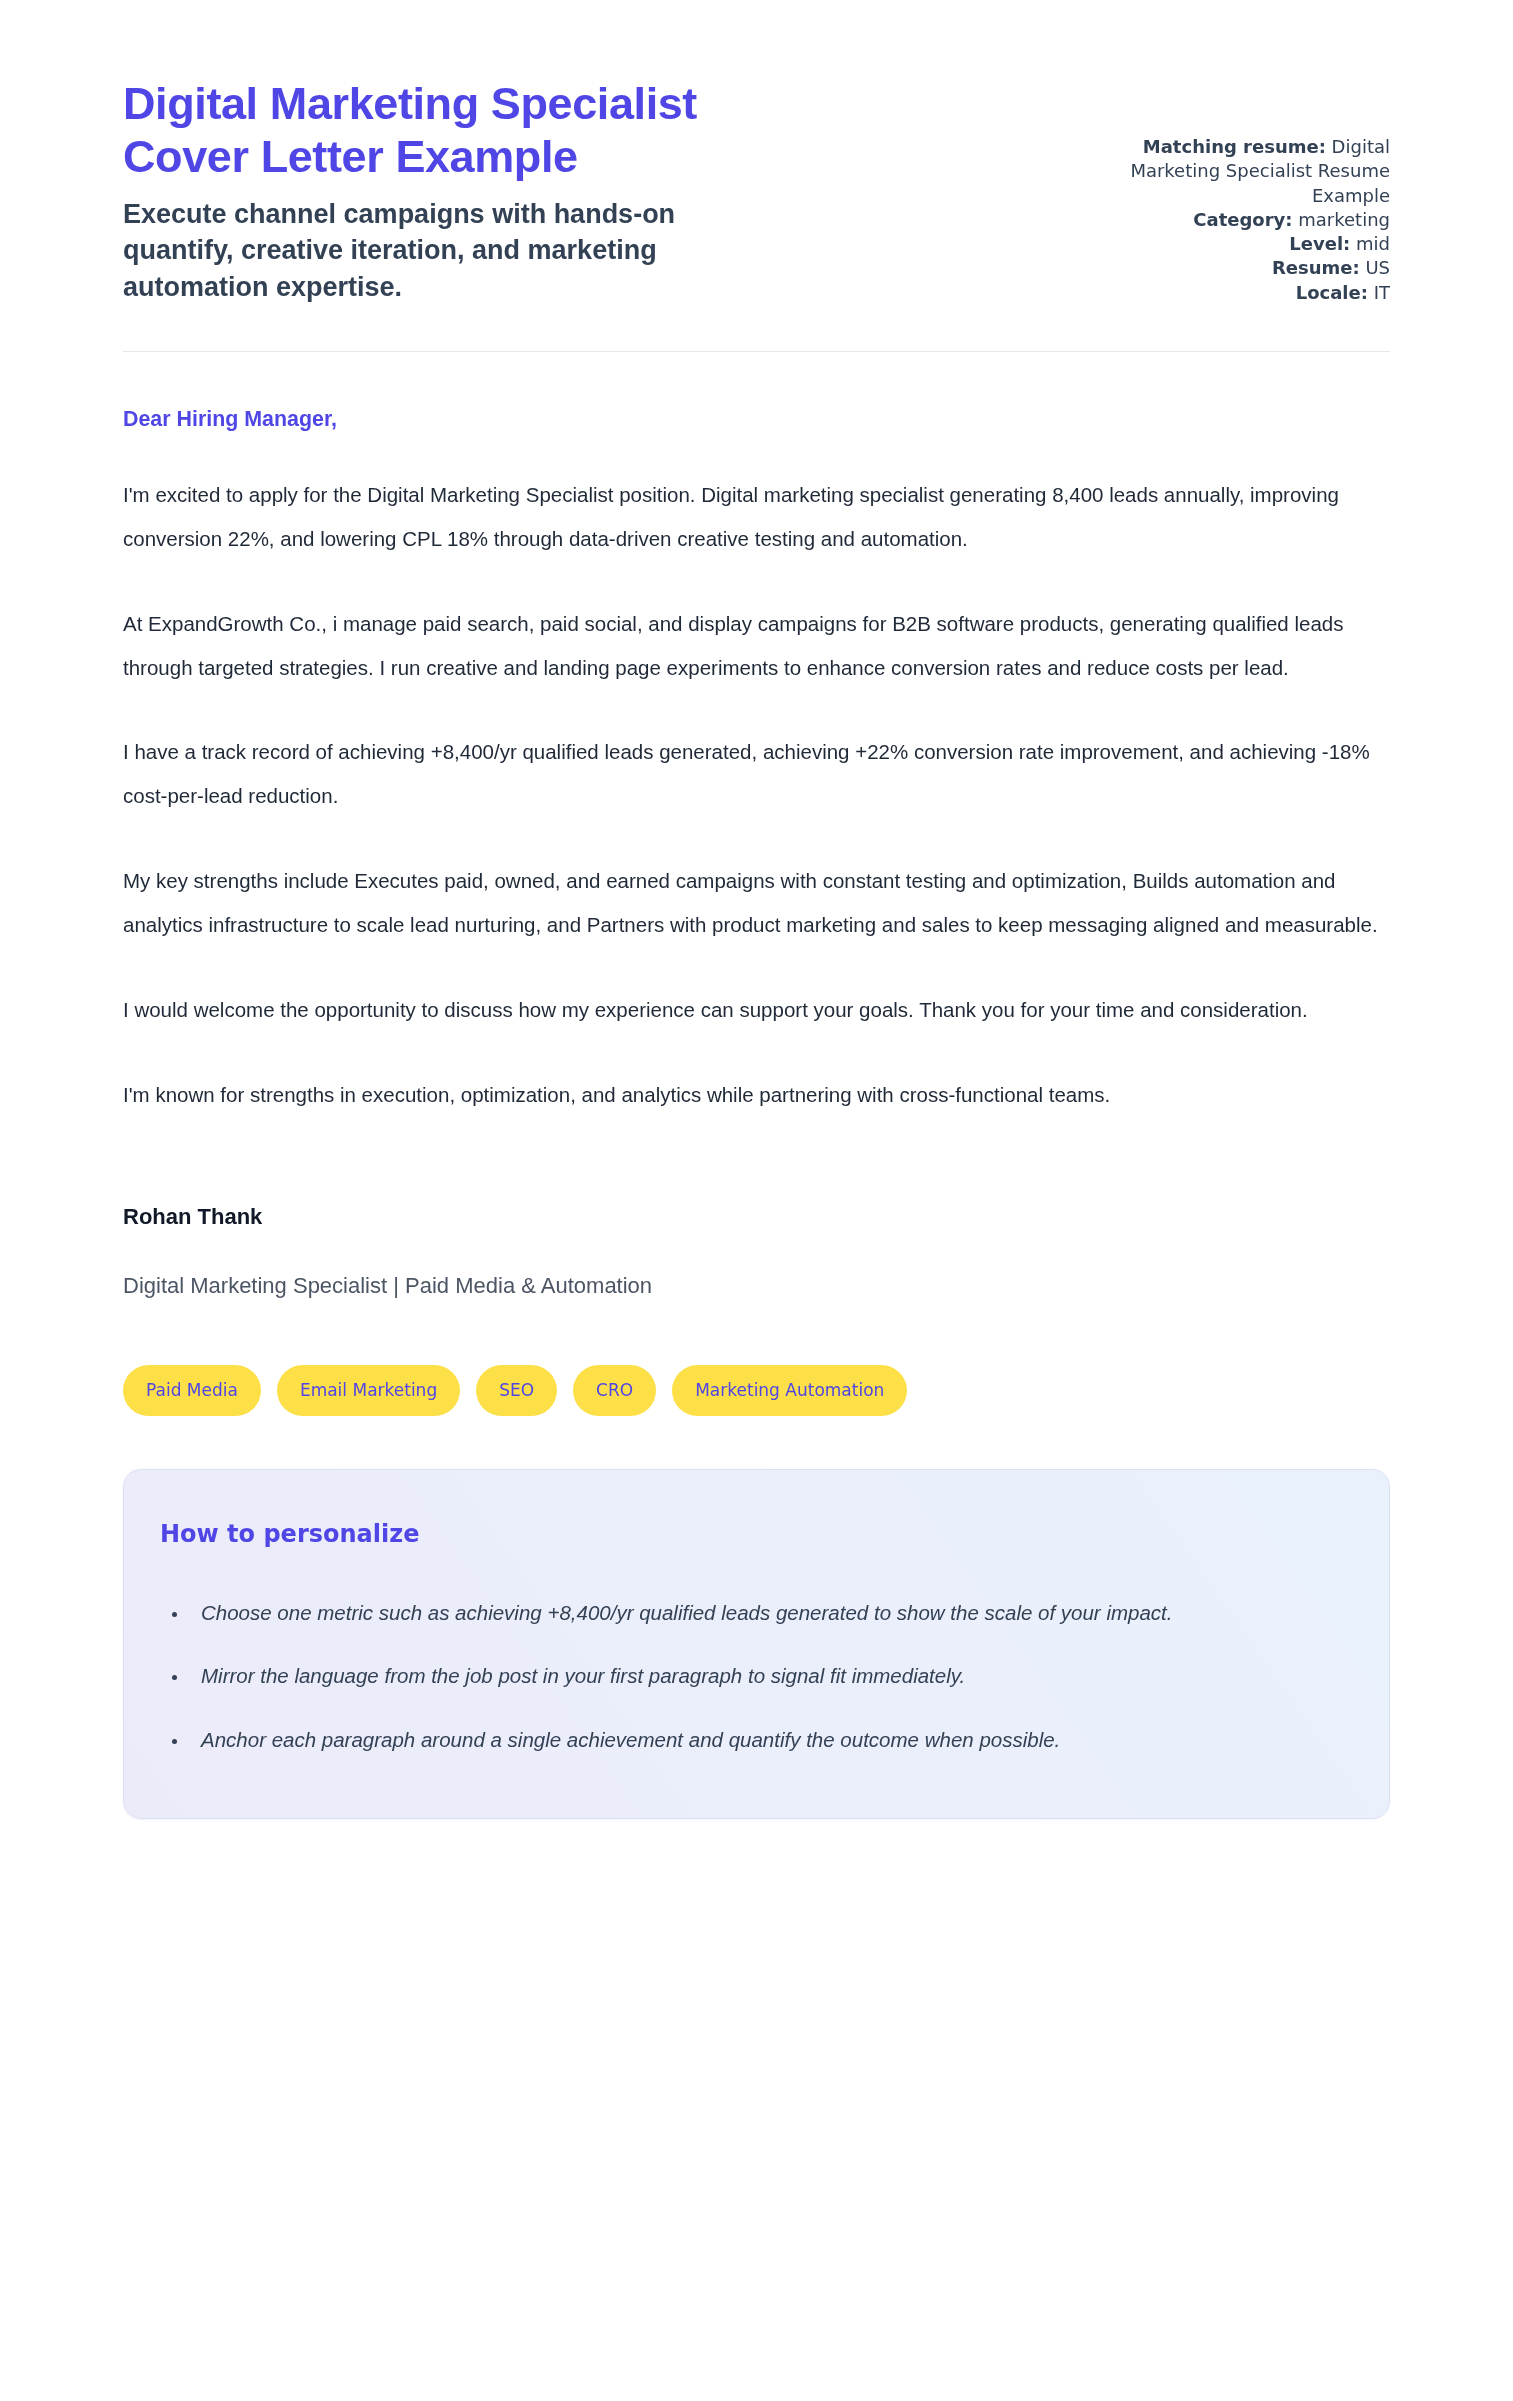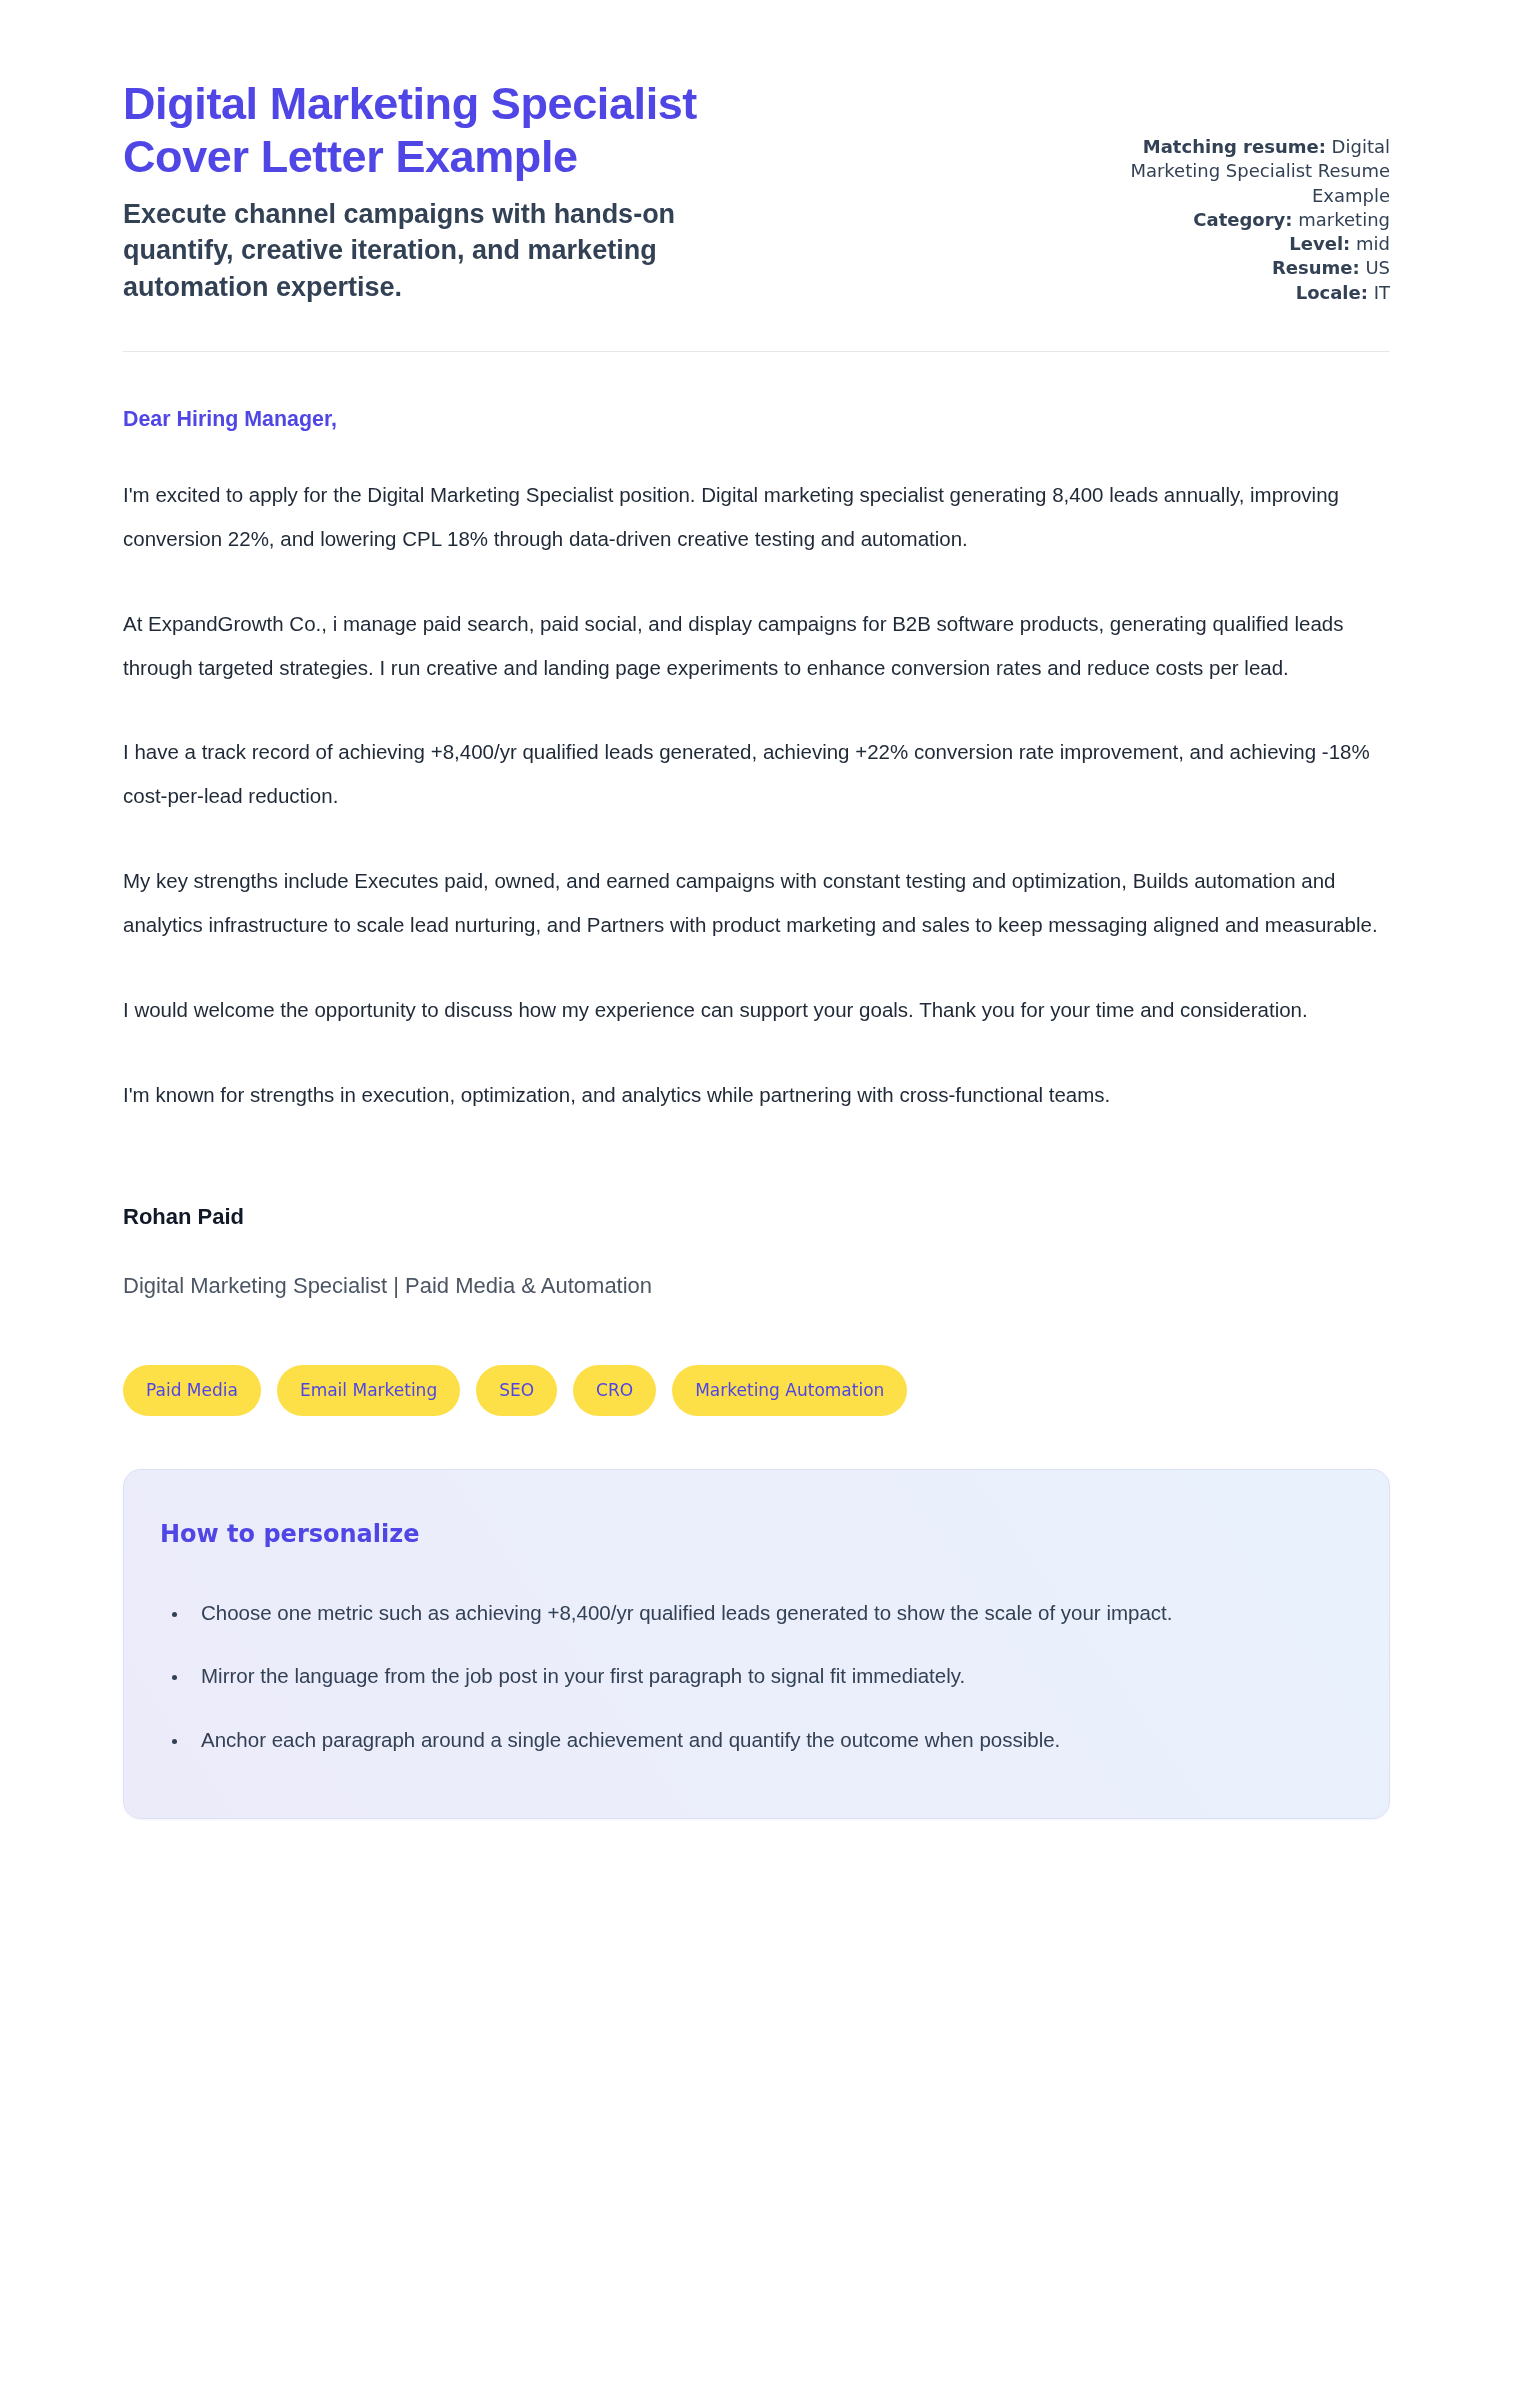--- a/index.html
+++ b/index.html
@@ -117,20 +117,21 @@
   .personalize h2 {
     font-family: "DejaVu Sans", sans-serif;
     font-size: 24px;
     font-weight: bold;
     color: #4f46e5;
   }
   .personalize ul {
     margin-top: 43px;
     padding-left: 28.5px;
     list-style: disc;
+    font-style: italic;
   }
   .personalize li {
     font-size: 20.5px;
     line-height: 2.14;
     color: #334155;
     padding-left: 12.5px;
     margin-bottom: 19.6px;
     max-width: 1157px;
   }
   .personalize li::marker { color: #334155; font-size: 17px; }
@@ -158,21 +159,21 @@
   <hr class="divider">
 
   <section>
     <p class="greeting">Dear Hiring Manager,</p>
     <p class="para">I'm excited to apply for the Digital Marketing Specialist position. Digital marketing specialist generating 8,400 leads annually, improving conversion 22%, and lowering CPL 18% through data-driven creative testing and automation.</p>
     <p class="para">At ExpandGrowth Co., i manage paid search, paid social, and display campaigns for B2B software products, generating qualified leads through targeted strategies. I run creative and landing page experiments to enhance conversion rates and reduce costs per lead.</p>
     <p class="para">I have a track record of achieving +8,400/yr qualified leads generated, achieving +22% conversion rate improvement, and achieving -18% cost-per-lead reduction.</p>
     <p class="para">My key strengths include Executes paid, owned, and earned campaigns with constant testing and optimization, Builds automation and analytics infrastructure to scale lead nurturing, and Partners with product marketing and sales to keep messaging aligned and measurable.</p>
     <p class="para">I would welcome the opportunity to discuss how my experience can support your goals. Thank you for your time and consideration.</p>
     <p class="para">I'm known for strengths in execution, optimization, and analytics while partnering with cross-functional teams.</p>
-    <p class="sig-name">Rohan Paid</p>
+    <p class="sig-name">Rohan Thank</p>
     <p class="sig-title">Digital Marketing Specialist | Paid Media &amp; Automation</p>
   </section>
 
   <div class="tags">
     <span class="tag">Paid Media</span>
     <span class="tag">Email Marketing</span>
     <span class="tag">SEO</span>
     <span class="tag">CRO</span>
     <span class="tag">Marketing Automation</span>
   </div>

